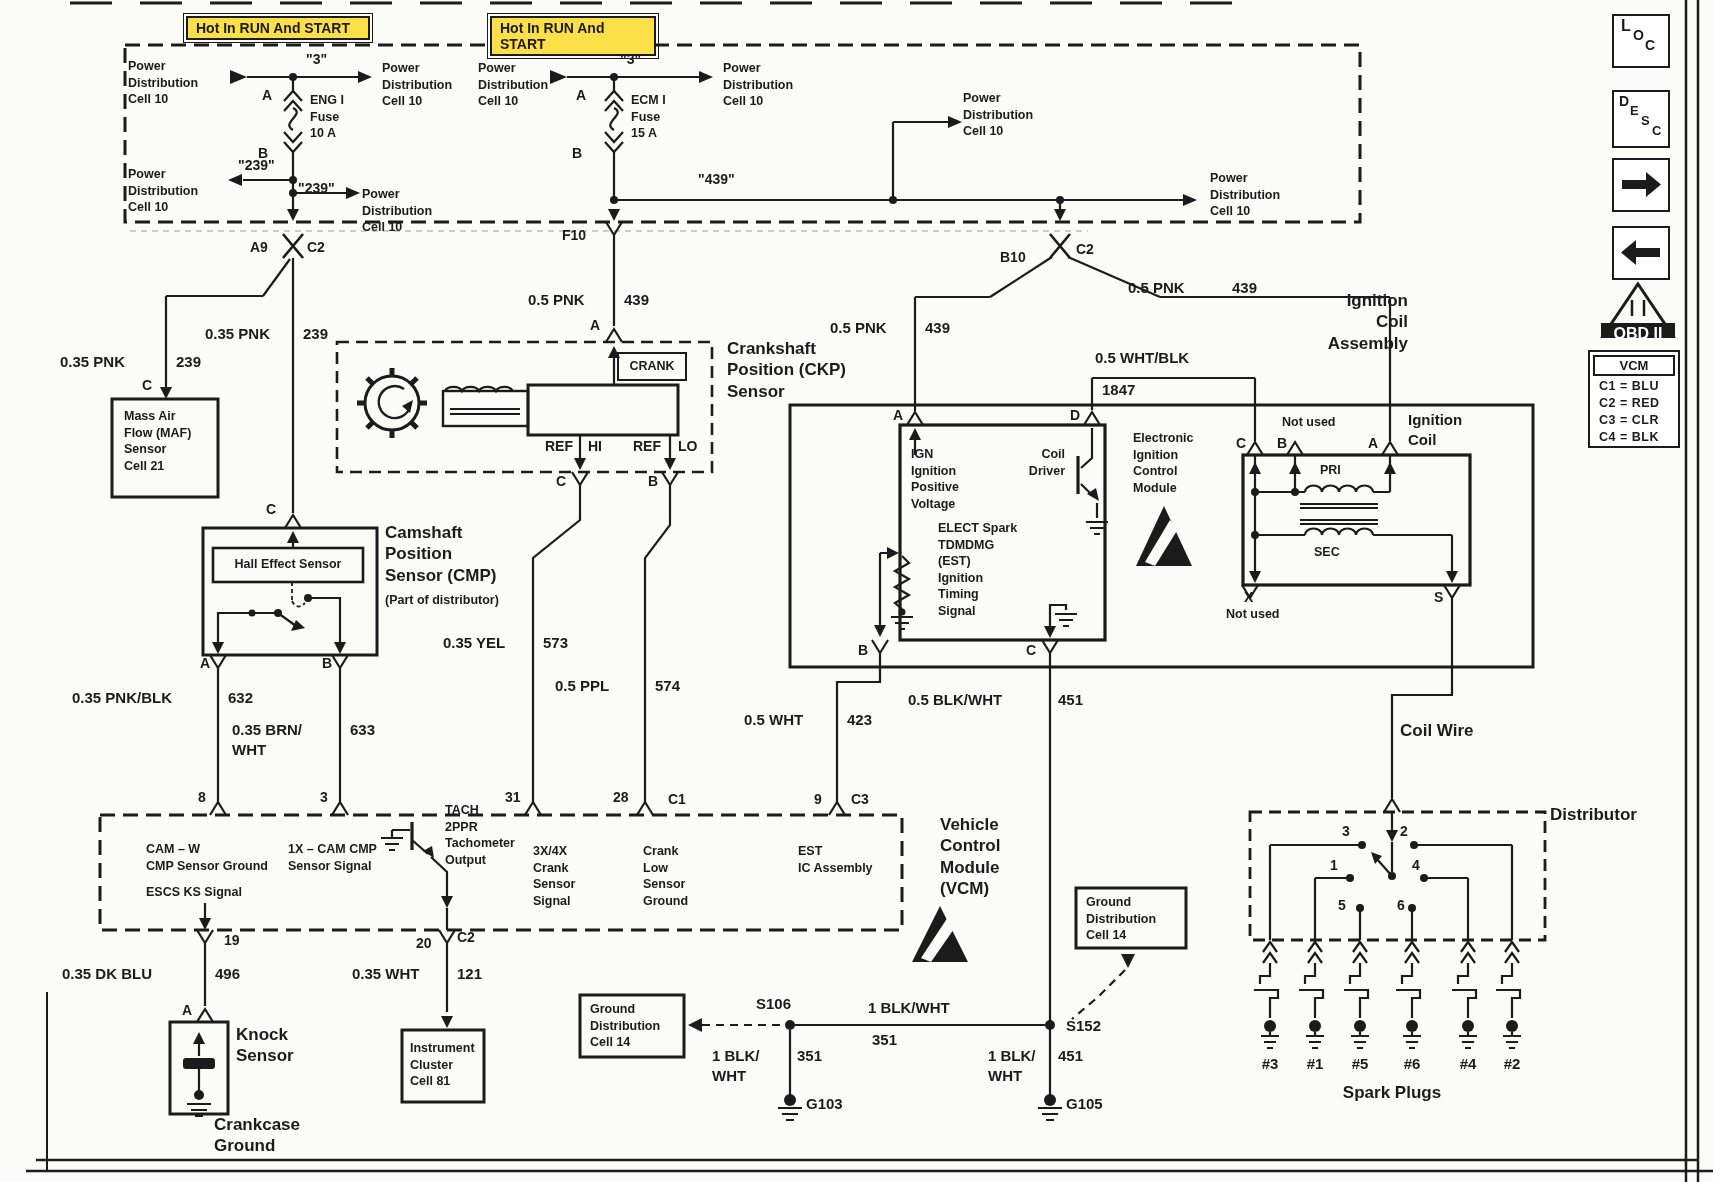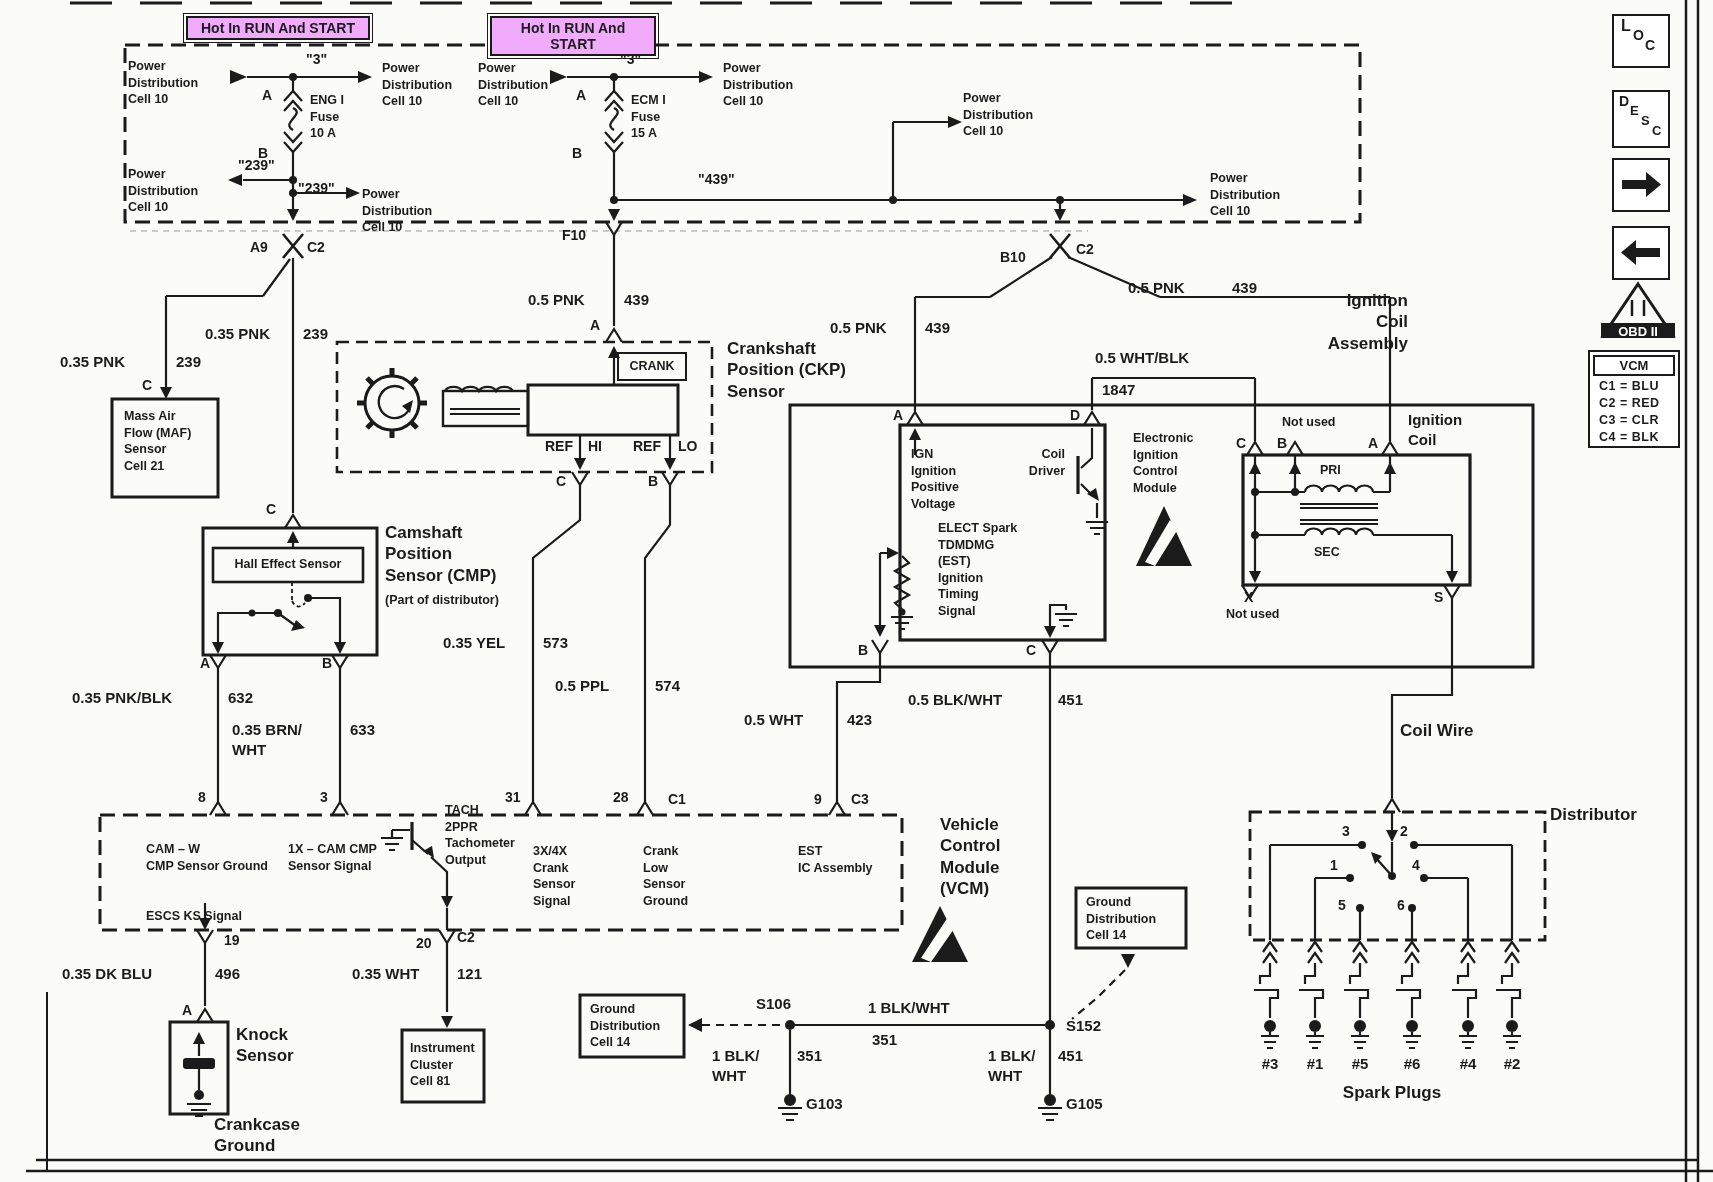--- a/index.html
+++ b/index.html
@@ -4,27 +4,27 @@
 <style>
   html,body{margin:0;padding:0;background:#e8e8e4;}
   .stage{position:relative;width:1713px;height:1182px;background:#fbfbf7;overflow:hidden;
          font-family:"Liberation Sans", sans-serif;}
   svg.wires{position:absolute;left:0;top:0;}
   .t{position:absolute;white-space:pre-line;font-weight:700;color:#1b1b1b;line-height:1.3;}
   .h1{font-size:17px;line-height:1.26;}
   .wire{font-size:15px;}
   .term{font-size:14px;}
   .lbl{font-size:12.5px;line-height:1.32;}
-  .tiny{font-size:13px;}
+  .tiny{font-size:16px;}
   .ctr{text-align:center;}
   .rt{text-align:right;}
   .w{color:#ffffff;}
   .hotbox{position:absolute;border:2px solid #1b1b1b;outline:1.5px solid #1b1b1b;outline-offset:2px;
-          background:#f0abfc;font-size:14px;font-weight:700;color:#1b1b1b;
-          padding:2px 8px;text-align:center;}
+          background:#fde047;font-size:14px;font-weight:700;color:#1b1b1b;
+          padding:2px 8px;text-align:left;}
   .nav{position:absolute;width:54px;height:50px;border:2.5px solid #1b1b1b;background:#fff;}
   .nav span{position:absolute;font-weight:700;color:#1b1b1b;}
   .legend{position:absolute;border:2.5px solid #1b1b1b;background:#fff;width:88px;}
   .legend .hd{border:2px solid #1b1b1b;margin:3px 3px 2px 3px;text-align:center;
               font-weight:700;font-size:13px;color:#1b1b1b;padding:1px 0;}
   .legend .row{font-weight:700;font-size:12.5px;color:#1b1b1b;padding:1px 0 2px 9px;letter-spacing:.5px;}
 </style>
 </head>
 <body>
 
@@ -351,21 +351,21 @@
 <div class="t term" style="left:198px;top:788px;">8</div>
 <div class="t term" style="left:320px;top:788px;">3</div>
 <div class="t term" style="left:505px;top:788px;">31</div>
 <div class="t term" style="left:613px;top:788px;">28</div>
 <div class="t term" style="left:668px;top:790px;">C1</div>
 <div class="t term" style="left:814px;top:790px;">9</div>
 <div class="t term" style="left:851px;top:790px;">C3</div>
 
 <div class="t lbl" style="left:146px;top:841px;">CAM – W
 CMP Sensor Ground</div>
-<div class="t lbl" style="left:146px;top:908px;text-align:right;">ESCS KS Signal</div>
+<div class="t lbl" style="left:146px;top:884px;text-align:right;">ESCS KS Signal</div>
 <div class="t lbl" style="left:288px;top:841px;">1X – CAM CMP
 Sensor Signal</div>
 <div class="t lbl" style="left:445px;top:802px;">TACH
 2PPR
 Tachometer
 Output</div>
 <div class="t lbl" style="left:533px;top:843px;">3X/4X
 Crank
 Sensor
 Signal</div>

